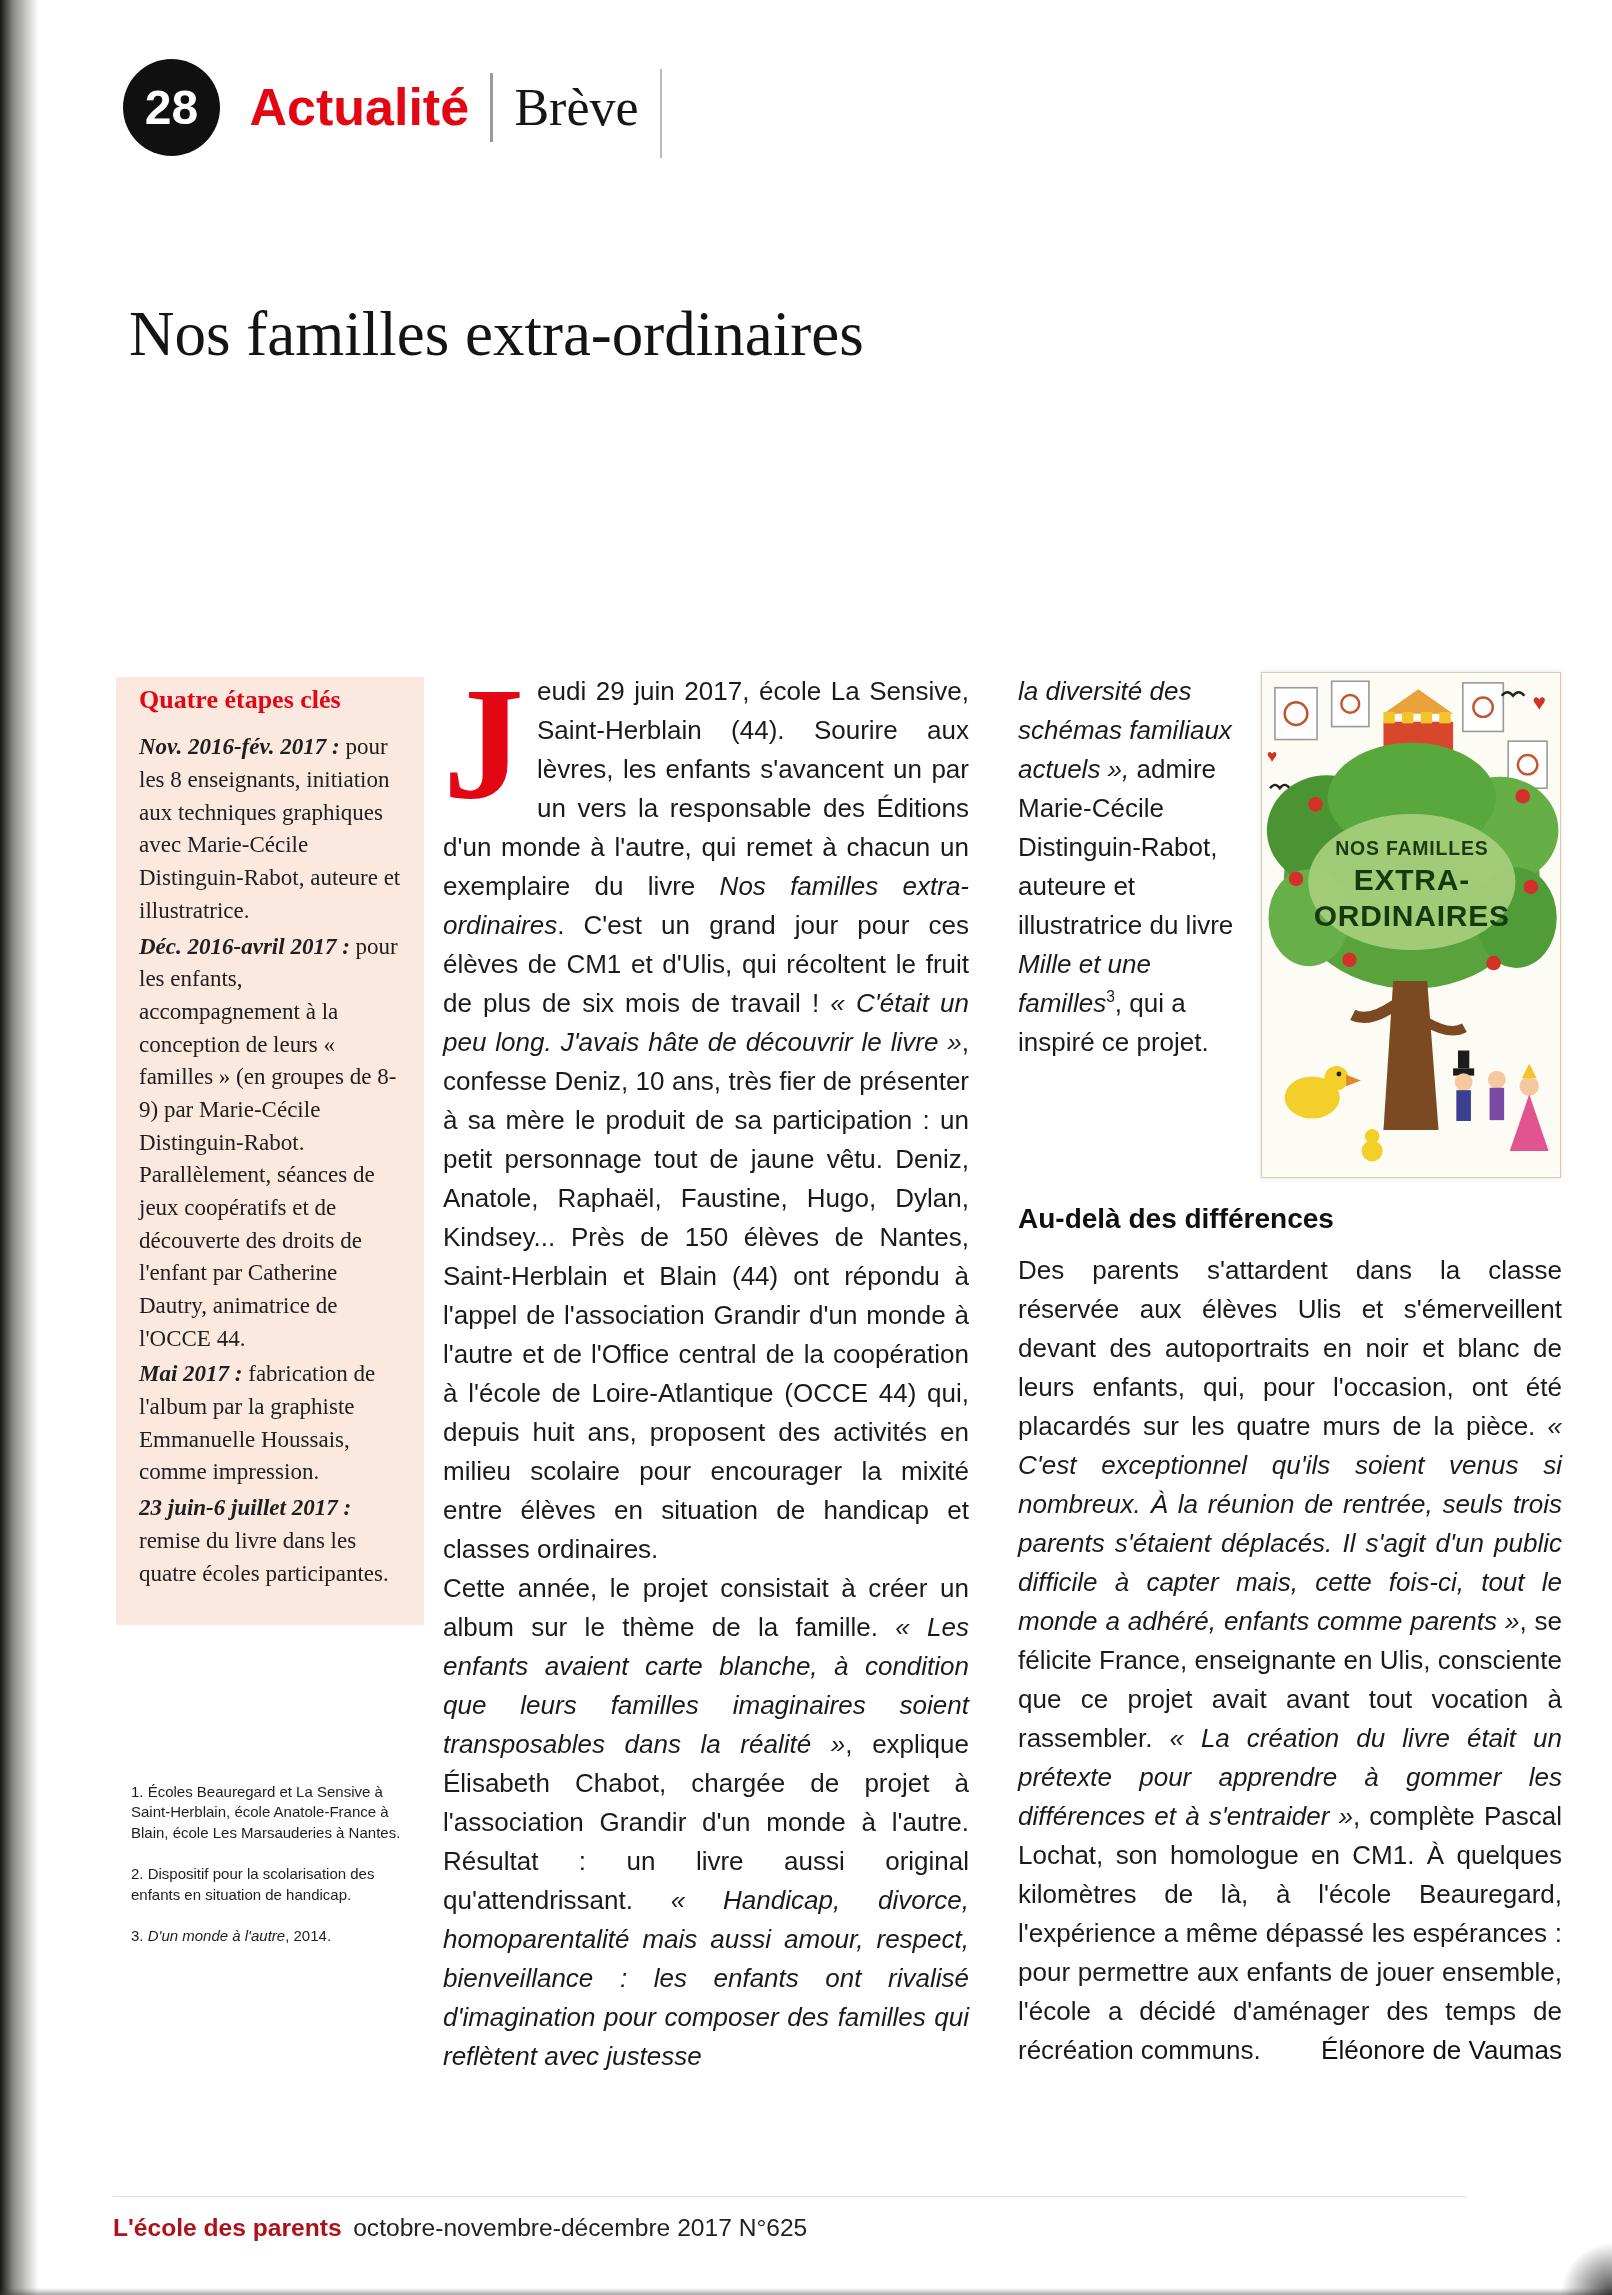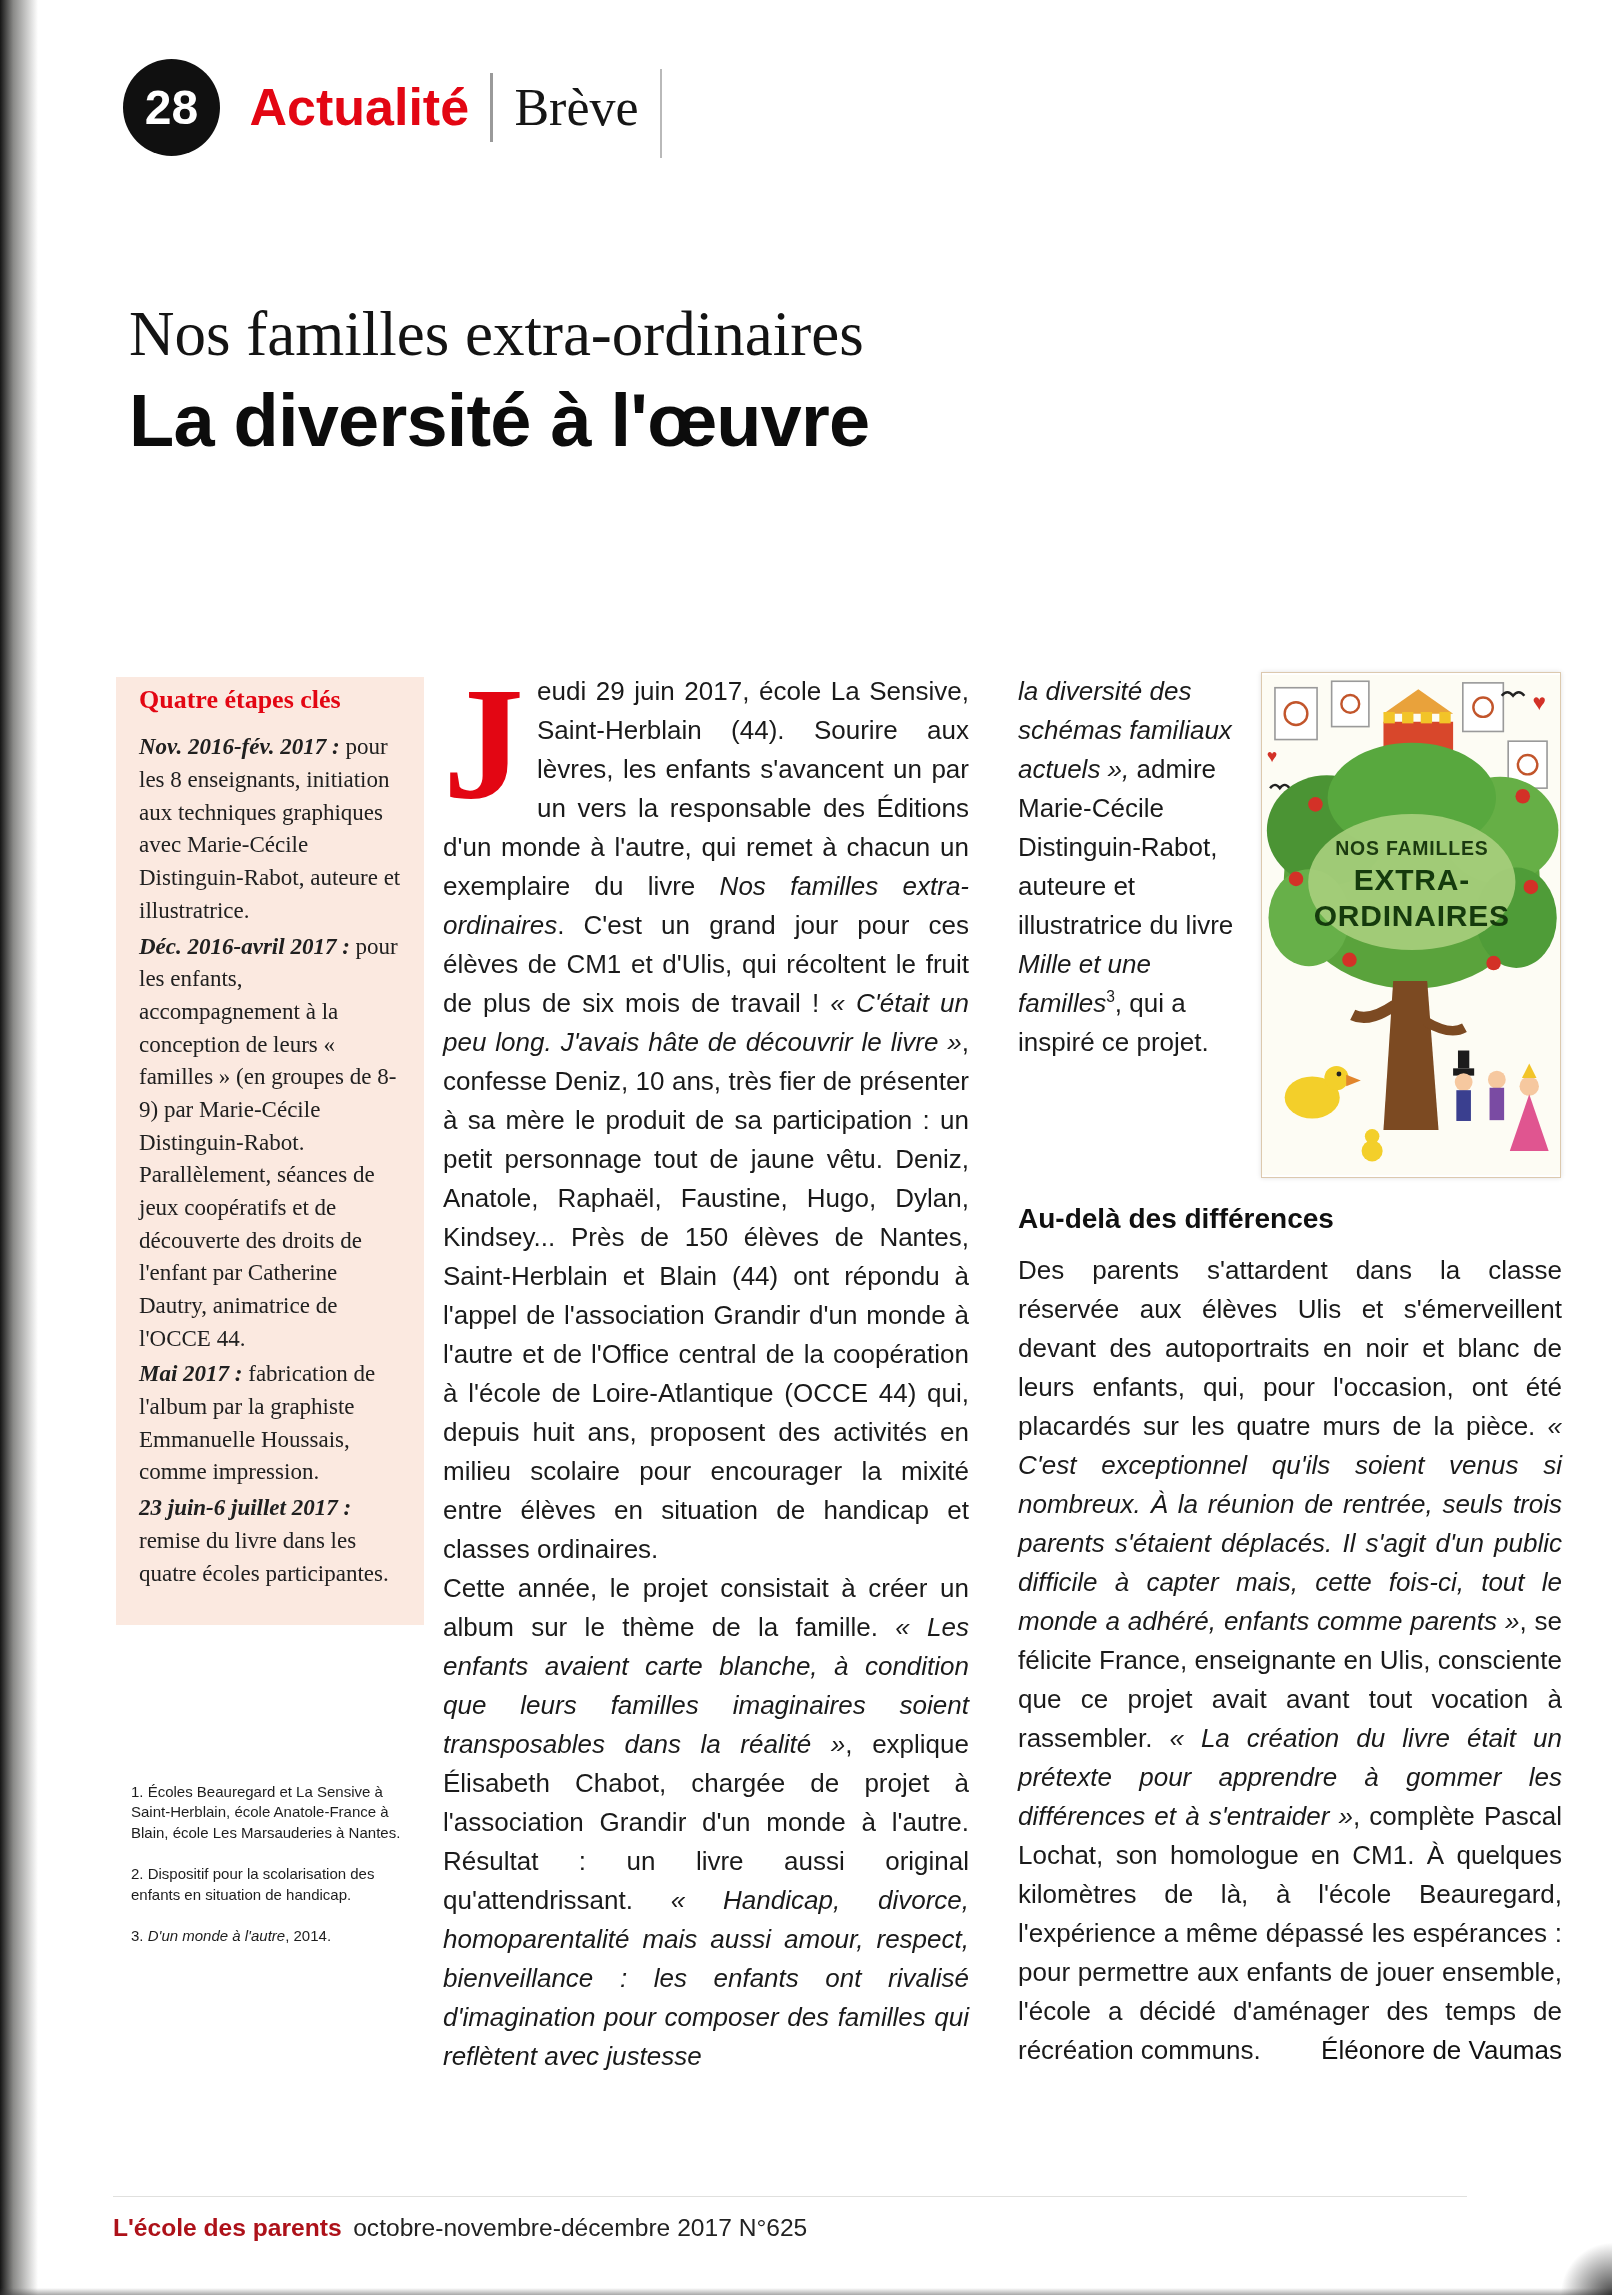--- a/index.html
+++ b/index.html
@@ -95,21 +95,20 @@
       <span>28</span>
     </div>
     <span class="section-label">Actualité</span>
     <span class="bar-div"></span>
     <span class="subsection-label">Brève</span>
     <span class="bar-div tall"></span>
   </div>
 
   <div class="headline">
     <h2 class="kicker">Nos familles extra-ordinaires</h2>
-    <h1 class="title">La diversité à l'œuvre</h1>
   </div>
 
   <aside class="col-left">
     <div class="keybox">
       <h3>Quatre étapes clés</h3>
       <p class="step"><span class="step-date">Nov. 2016-fév. 2017 :</span> <span>pour les 8 enseignants, initiation aux techniques graphiques avec Marie-Cécile Distinguin-Rabot, auteure et illustratrice.</span></p>
       <p class="step"><span class="step-date">Déc. 2016-avril 2017 :</span> <span>pour les enfants, accompagnement à la conception de leurs « familles » (en groupes de 8-9) par Marie-Cécile Distinguin-Rabot. Parallèlement, séances de jeux coopératifs et de découverte des droits de l'enfant par Catherine Dautry, animatrice de l'OCCE 44.</span></p>
       <p class="step"><span class="step-date">Mai 2017 :</span> <span>fabrication de l'album par la graphiste Emmanuelle Houssais, comme impression.</span></p>
       <p class="step"><span class="step-date">23 juin-6 juillet 2017 :</span> <span>remise du livre dans les quatre écoles participantes.</span></p>
     </div>

